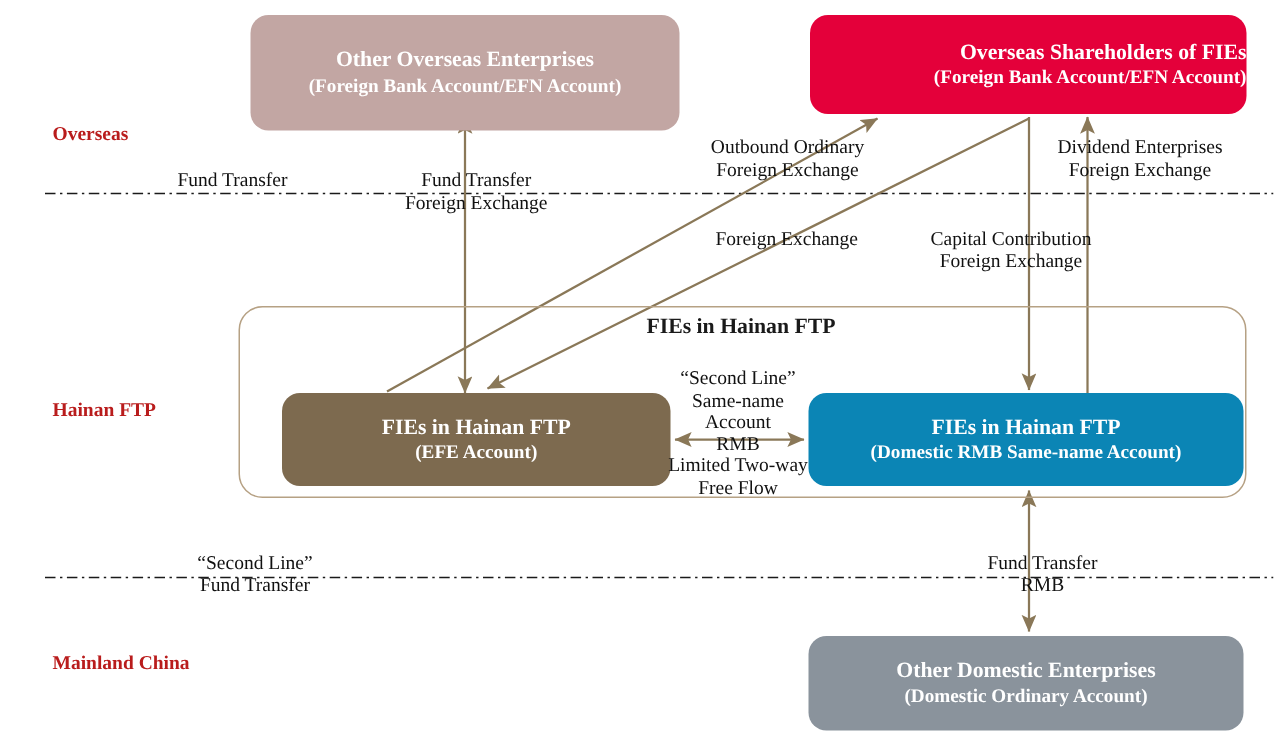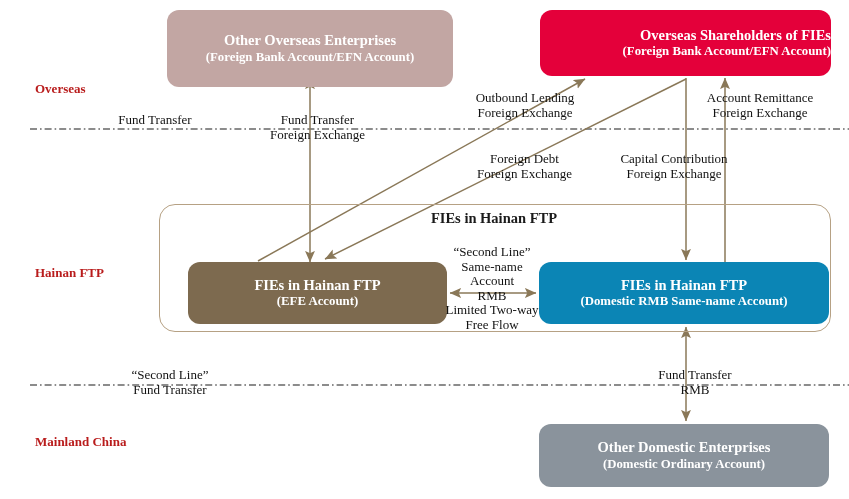--- a/index.html
+++ b/index.html
@@ -120,31 +120,30 @@
   <div class="edge-label" id="lbl-first-line">
     <div>Fund Transfer</div>
   </div>
 
   <div class="edge-label" id="lbl-fund-transfer-top">
     <div>Fund Transfer</div>
     <div class="it">Foreign Exchange</div>
   </div>
 
   <div class="edge-label" id="lbl-outbound-lending">
-    <div>Outbound Lending</div>
+    <div>Outbound Ordinary</div>
     <div class="it">Foreign Exchange</div>
   </div>
 
   <div class="edge-label" id="lbl-dividend-remittance">
-    <div>Account Remittance</div>
+    <div>Dividend Enterprises</div>
     <div class="it">Foreign Exchange</div>
   </div>
 
   <div class="edge-label" id="lbl-foreign-debt">
-    <div>Foreign Debt</div>
     <div class="it">Foreign Exchange</div>
   </div>
 
   <div class="edge-label" id="lbl-capital-contribution">
     <div>Capital Contribution</div>
     <div class="it">Foreign Exchange</div>
   </div>
 
   <div class="edge-label" id="lbl-second-line-mid">
     <div>“Second Line”</div>

